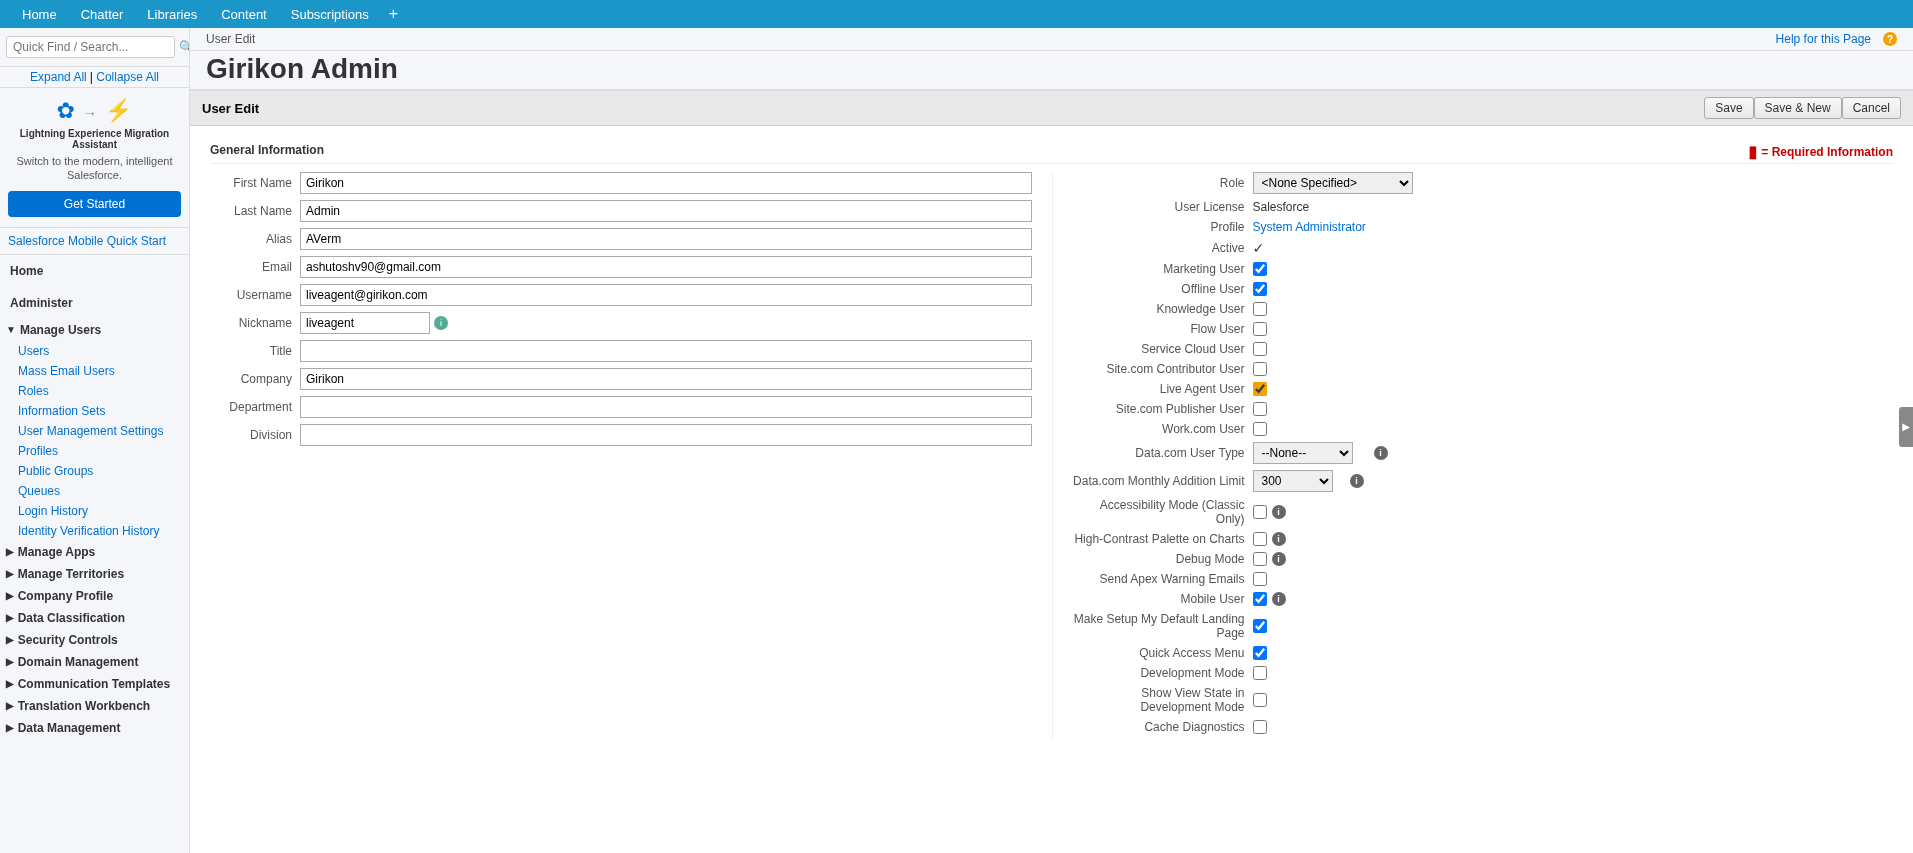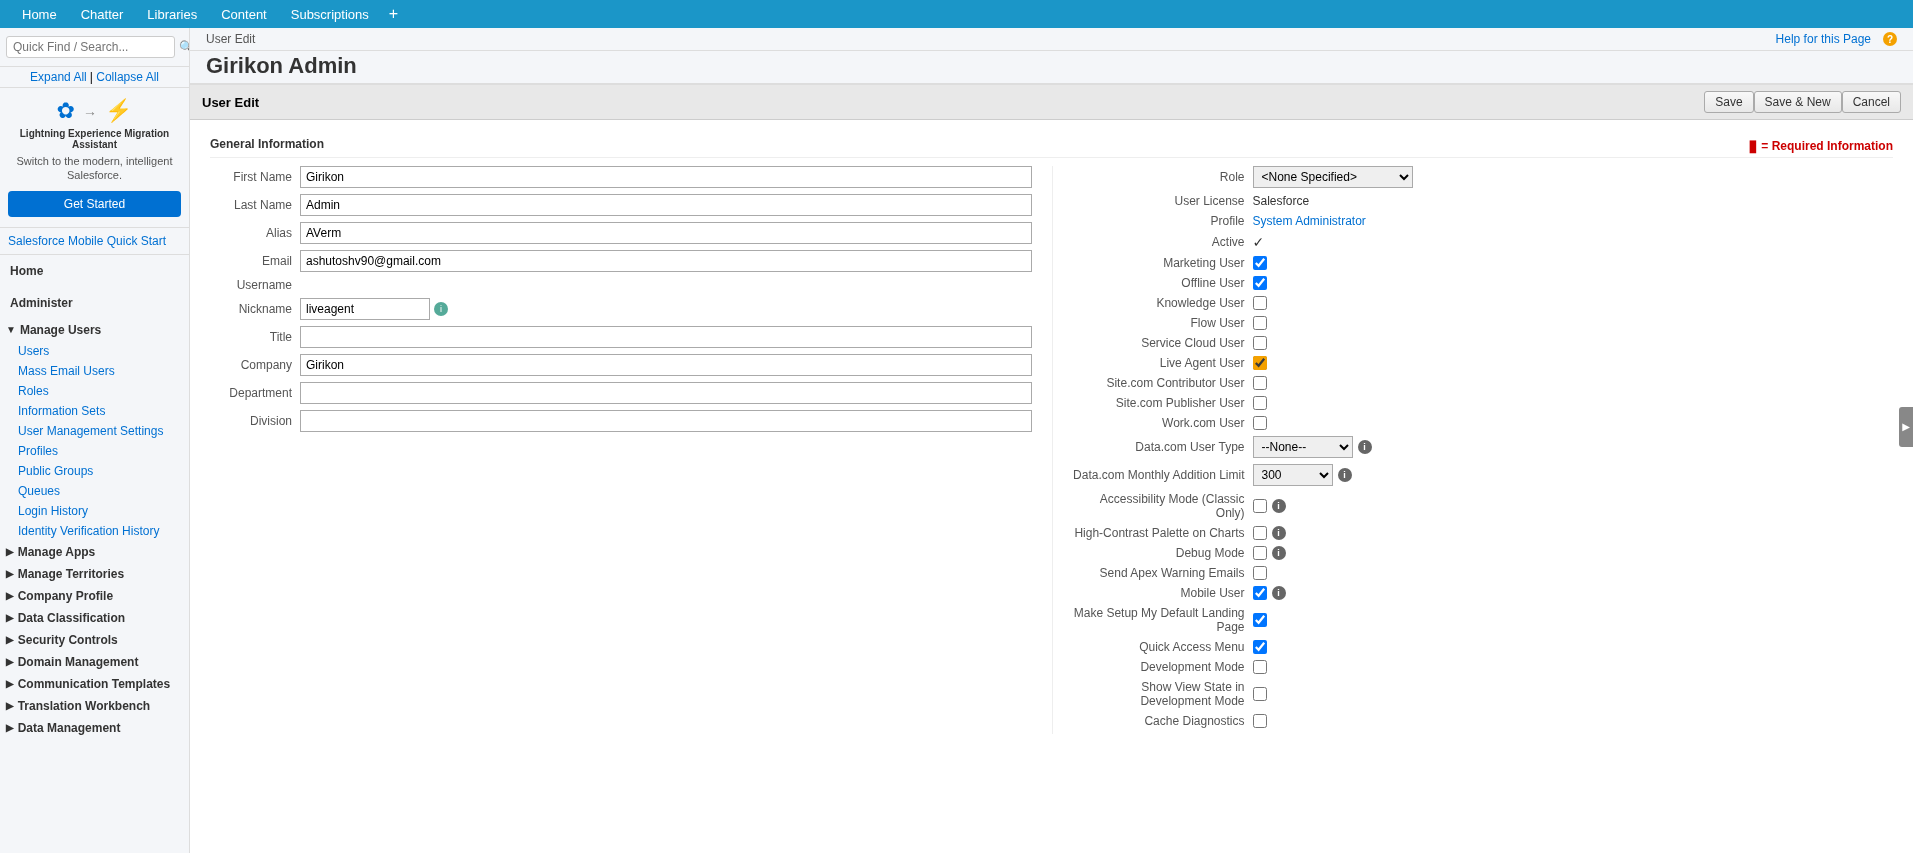--- a/index.html
+++ b/index.html
@@ -45,21 +45,21 @@
     .sidebar-group-children { }
 
     .sidebar-sub-item { padding: 3px 10px 3px 18px; color: #0070d2; cursor: pointer; font-size: 12px; }
 
     
     .content-area { flex: 1; overflow-y: auto; background: white; }
 
     
     .content-header { background: #f4f6f9; padding: 4px 16px; border-bottom: 1px solid #ddd; display: flex; justify-content: space-between; align-items: center; }
     .breadcrumb { font-size: 12px; color: #555; }
-    .page-title { font-size: 22px; font-weight: bold; color: #333; padding: 2px 16px 4px; background: #f4f6f9; border-bottom: 1px solid #ddd; display: flex; align-items: center; }
+    .page-title { font-size: 28px; font-weight: bold; color: #333; padding: 2px 16px 4px; background: #f4f6f9; border-bottom: 1px solid #ddd; display: flex; align-items: center; }
     .help-link { font-size: 12px; color: #0070d2; cursor: pointer; display: flex; align-items: center; gap: 12px; }
     .help-icon { background: #f4a100; color: white; border-radius: 50%; width: 14px; height: 14px; display: inline-flex; align-items: center; justify-content: center; font-size: 10px; font-weight: bold; }
 
     
     .form-section { padding: 0; }
     .form-toolbar { background: #e8e8e8; padding: 6px 12px; display: flex; align-items: center; justify-content: space-between; border-bottom: 1px solid #ccc; }
     .form-toolbar-title { font-weight: bold; font-size: 13px; }
     .form-buttons { display: flex; }
     .btn { border: 1px solid #aaa; background: linear-gradient(to bottom, #f8f8f8, #e8e8e8); padding: 3px 10px; font-size: 12px; cursor: pointer; border-radius: 3px; color: #333; }
 
@@ -267,20 +267,21 @@
             <div class="form-row">
               <label class="form-label">Alias</label>
               <input class="form-input" type="text" value="AVerm" style="">
             </div>
             <div class="form-row">
               <label class="form-label">Email</label>
               <input class="form-input" type="text" value="ashutoshv90@gmail.com" style="">
             </div>
             <div class="form-row">
               <label class="form-label">Username</label>
+              <input class="form-input" type="text" value="liveagent@girikon.com" style="">
             </div>
             <div class="form-row">
               <label class="form-label">Nickname</label>
               <div class="nickname-row">
                 <input class="form-input" type="text" value="liveagent" style="width: 130px;">
                 <span class="nickname-info">i</span>
               </div>
             </div>
             <div class="form-row">
               <label class="form-label">Title</label>
@@ -346,52 +347,52 @@
               <label class="form-label-right">Flow User</label>
               <input type="checkbox" class="checkbox-input" style="">
             </div>
 
             <div class="form-row-right">
               <label class="form-label-right">Service Cloud User</label>
               <input type="checkbox" class="checkbox-input" style="">
             </div>
 
             <div class="form-row-right">
+              <label class="form-label-right">Site.com Contributor User</label>
+              <input type="checkbox" class="checkbox-input" style="">
+            </div>
+
+            <div class="form-row-right">
               <label class="form-label-right">Live Agent User</label>
               <input type="checkbox" class="checkbox-input checkbox-yellow" checked="" style="accent-color: rgb(244, 161, 0);">
             </div>
 
             <div class="form-row-right">
-              <label class="form-label-right">Site.com Contributor User</label>
-              <input type="checkbox" class="checkbox-input" style="">
-            </div>
-
-            <div class="form-row-right">
               <label class="form-label-right">Site.com Publisher User</label>
               <input type="checkbox" class="checkbox-input" style="">
             </div>
 
             <div class="form-row-right">
               <label class="form-label-right">Work.com User</label>
               <input type="checkbox" class="checkbox-input" style="">
             </div>
 
             <div class="form-row-right">
               <label class="form-label-right">Data.com User Type</label>
-              <div style="display:flex;align-items:center;gap:2px;justify-content:space-between;">
+              <div style="display:flex;align-items:center;gap:18px;justify-content:space-between;">
                 <select class="select-input" style="width:100px;">
                   <option>--None--</option>
                 </select>
                 <span class="info-icon">i</span>
               </div>
             </div>
 
             <div class="form-row-right">
               <label class="form-label-right">Data.com Monthly Addition Limit</label>
-              <div style="display:flex;align-items:center;gap:2px;">
+              <div style="display:flex;align-items:center;gap:14px;">
                 <select class="select-input" style="width:80px;">
                   <option>300</option>
                 </select>
                 <span class="info-icon">i</span>
               </div>
             </div>
 
             <div class="form-row-right">
               <label class="form-label-right">Accessibility Mode (Classic Only)</label>
               <div style="display:flex;align-items:center;gap:2px;">

